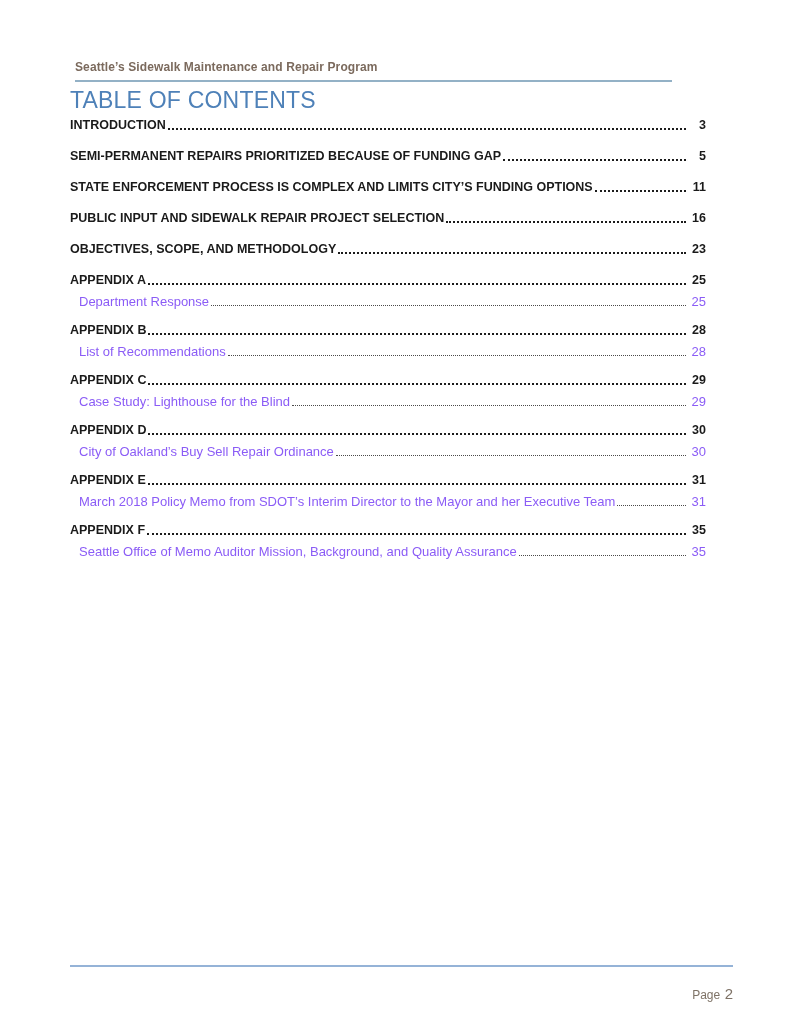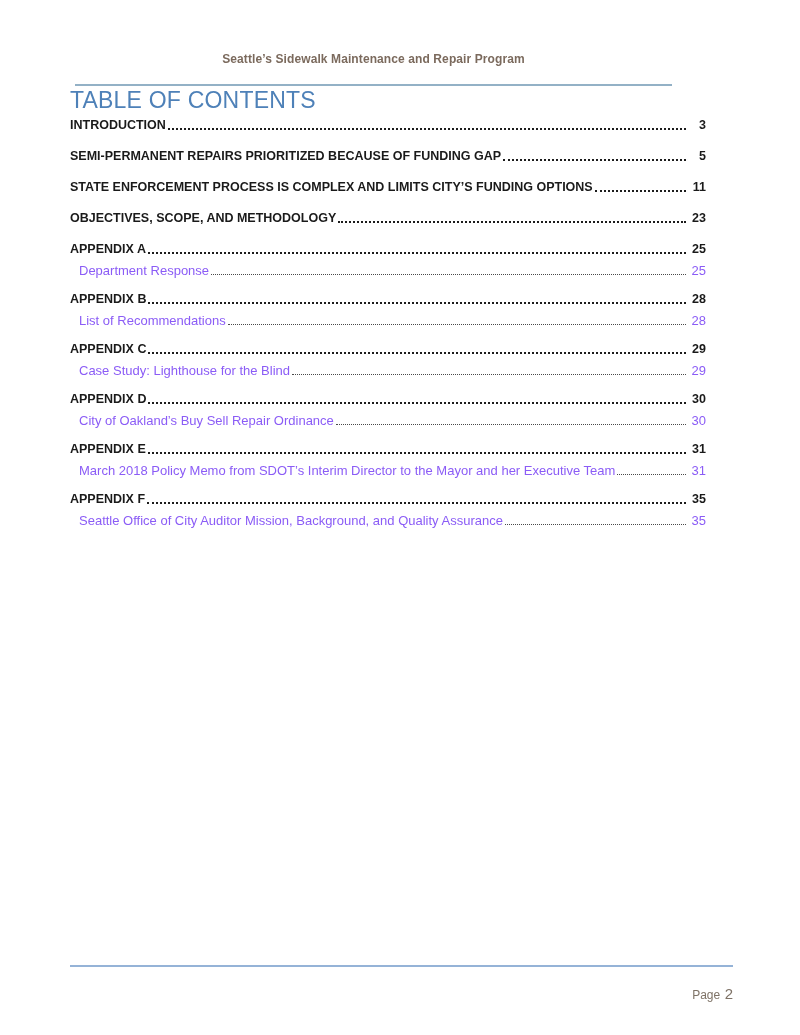--- a/index.html
+++ b/index.html
@@ -12,28 +12,28 @@
     width: 800px;
     height: 1035px;
     background: #ffffff;
     font-family: "Liberation Sans", sans-serif;
     overflow: hidden;
   }
 
   
   .doc-header {
     position: absolute;
-    top: 52px;
+    top: 60px;
     left: 75px;
     width: 597px;
-    text-align: center;
+    text-align: left;
     font-size: 12px;
     font-weight: bold;
     color: #7b6a5d;
-    padding-bottom: 18px;
+    padding-bottom: 6px;
     border-bottom: 2px solid var(--header-line, #93b1c6);
     letter-spacing: 0.1px;
   }
 
   
   .doc-title {
     position: absolute;
     top: 87px;
     left: 70px;
     font-size: 23px;
@@ -130,20 +130,25 @@
       <span class="lbl">SEMI-PERMANENT REPAIRS PRIORITIZED BECAUSE OF FUNDING GAP</span>
       <span class="leader"></span>
       <span class="num">5</span>
     </div>
       <div class="toc-row lvl1">
       <span class="lbl">STATE ENFORCEMENT PROCESS IS COMPLEX AND LIMITS CITY’S FUNDING OPTIONS</span>
       <span class="leader"></span>
       <span class="num">11</span>
     </div>
       <div class="toc-row lvl1">
+      <span class="lbl">PUBLIC INPUT AND SIDEWALK REPAIR PROJECT SELECTION</span>
+      <span class="leader"></span>
+      <span class="num">16</span>
+    </div>
+      <div class="toc-row lvl1">
       <span class="lbl">OBJECTIVES, SCOPE, AND METHODOLOGY</span>
       <span class="leader"></span>
       <span class="num">23</span>
     </div>
       <div class="toc-row lvl1 tight">
       <span class="lbl">APPENDIX A</span>
       <span class="leader"></span>
       <span class="num">25</span>
     </div>
       <div class="toc-row lvl2">
@@ -190,21 +195,21 @@
       <span class="lbl">March 2018 Policy Memo from SDOT’s Interim Director to the Mayor and her Executive Team</span>
       <span class="leader"></span>
       <span class="num">31</span>
     </div>
       <div class="toc-row lvl1 tight">
       <span class="lbl">APPENDIX F</span>
       <span class="leader"></span>
       <span class="num">35</span>
     </div>
       <div class="toc-row lvl2">
-      <span class="lbl">Seattle Office of City Auditor Mission, Background, and Quality Assurance</span>
+      <span class="lbl">Seattle Office of Memo Auditor Mission, Background, and Quality Assurance</span>
       <span class="leader"></span>
       <span class="num">35</span>
     </div>
     </div>
 
   <div class="doc-footer">
     <span class="pg-label">Page</span>
     <span class="pg-num">2</span>
   </div>
 

